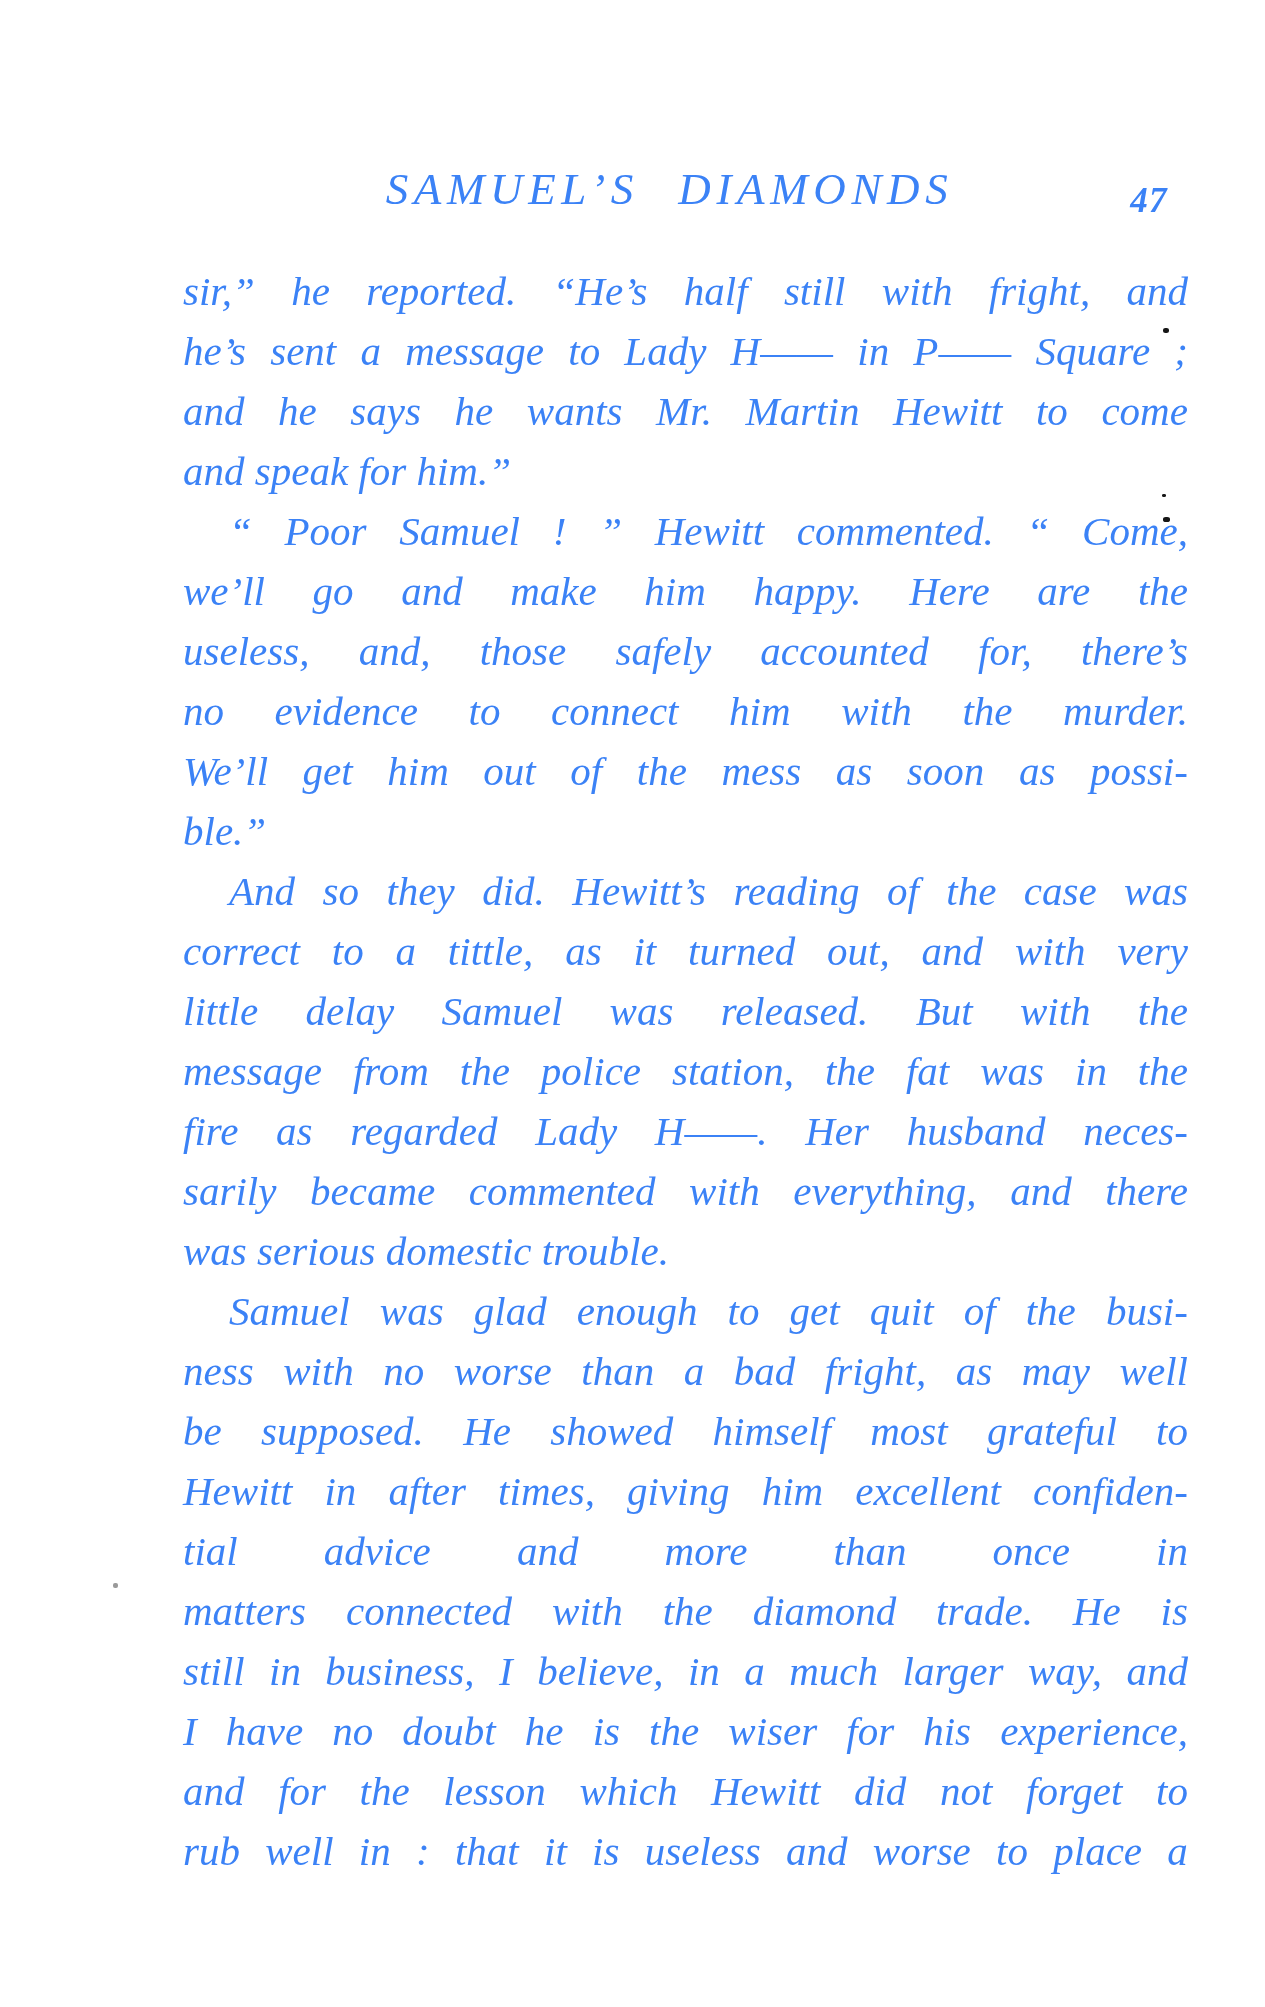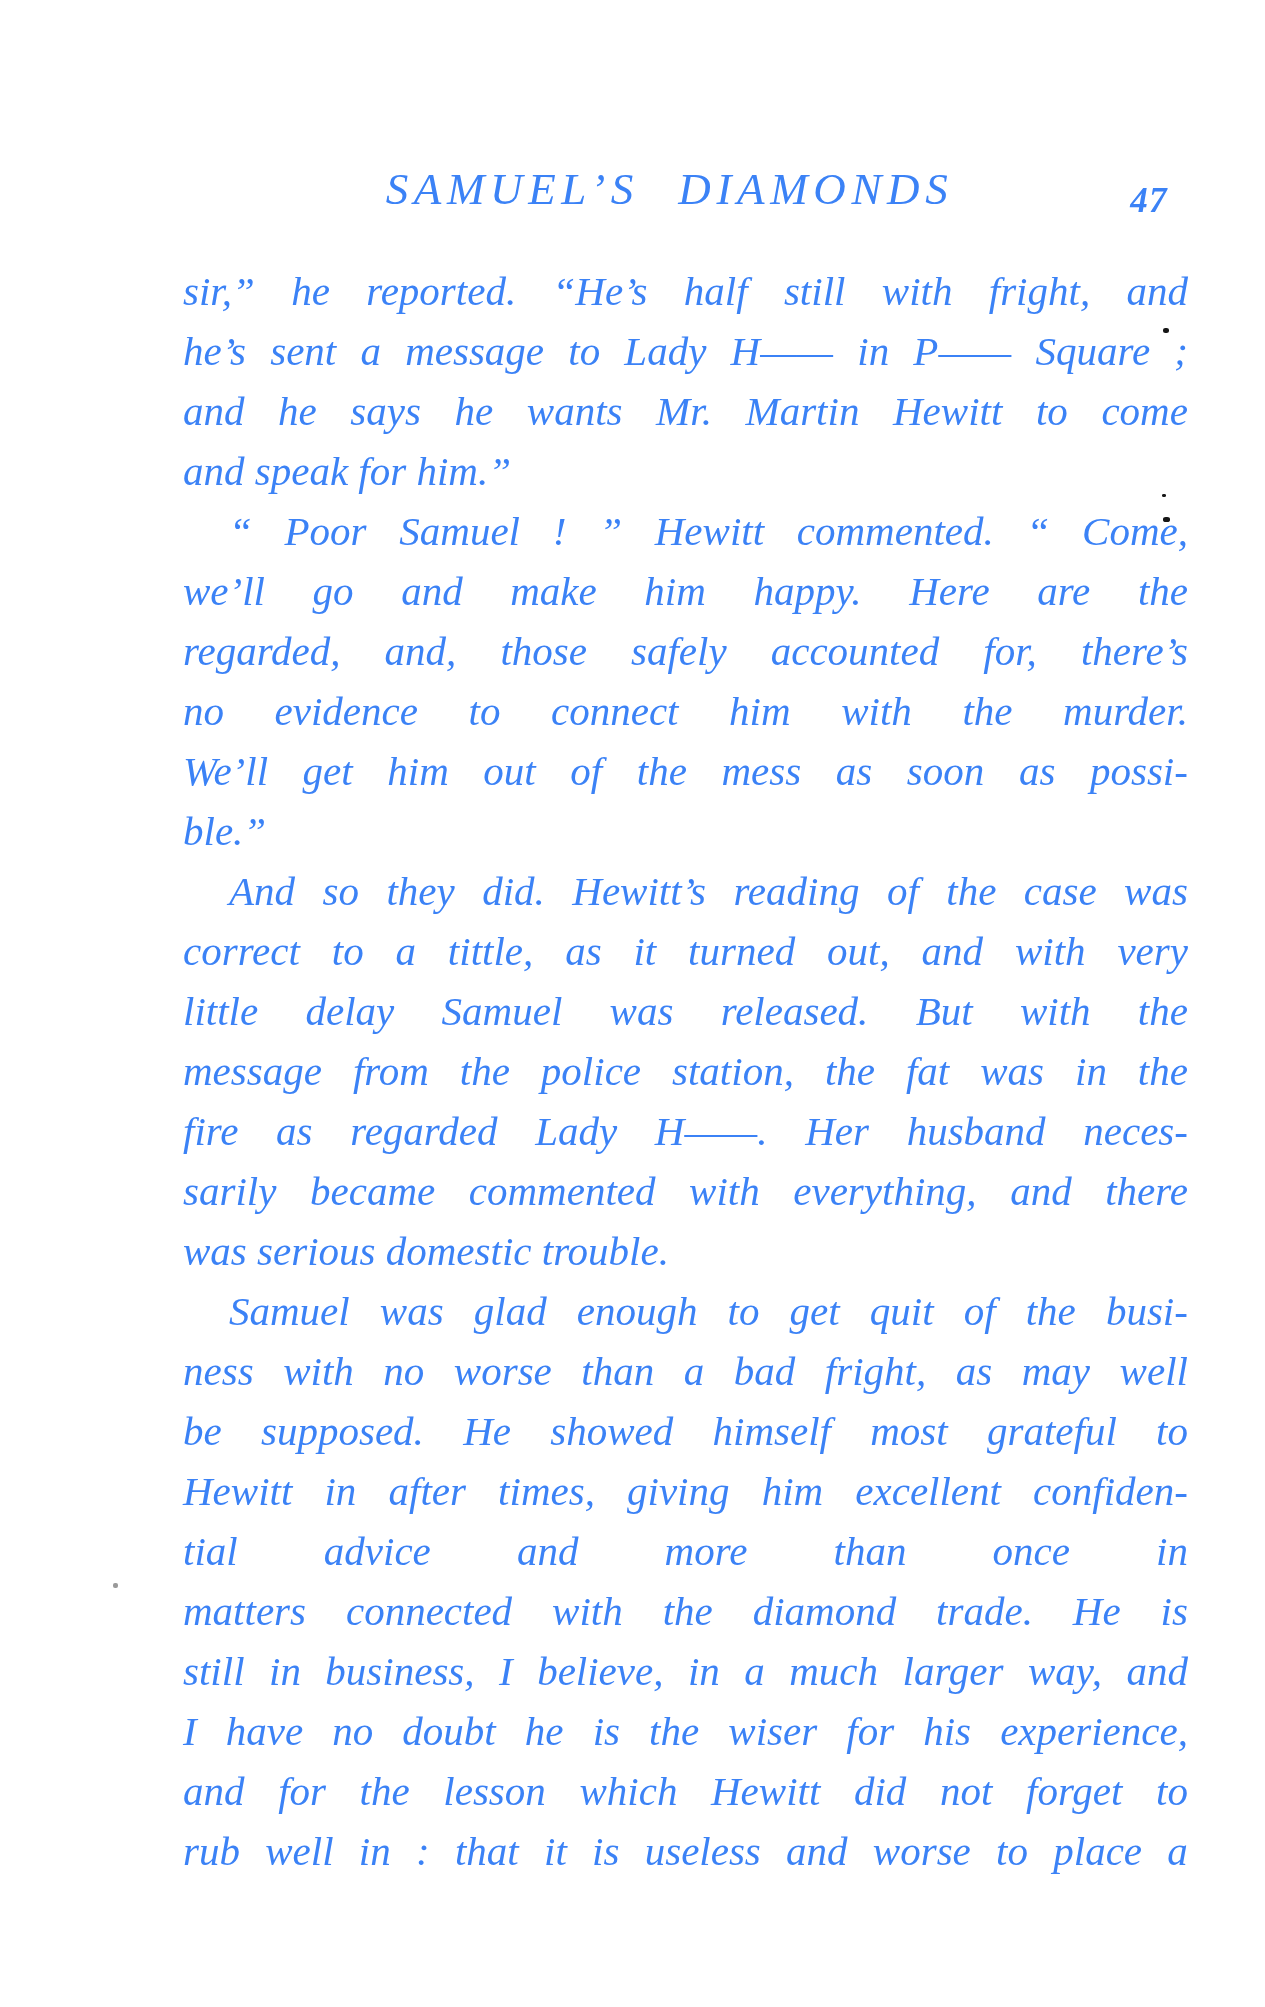--- a/index.html
+++ b/index.html
@@ -125,21 +125,21 @@
         <span>go</span>
         <span>and</span>
         <span>make</span>
         <span>him</span>
         <span>happy.</span>
         <span>Here</span>
         <span>are</span>
         <span>the</span>
       </div>
       <div class="line justify">
-        <span>regarded,</span>
+        <span>useless,</span>
         <span>and,</span>
         <span>those</span>
         <span>safely</span>
         <span>accounted</span>
         <span>for,</span>
         <span>there’s</span>
       </div>
       <div class="line justify">
         <span>no</span>
         <span>evidence</span>

